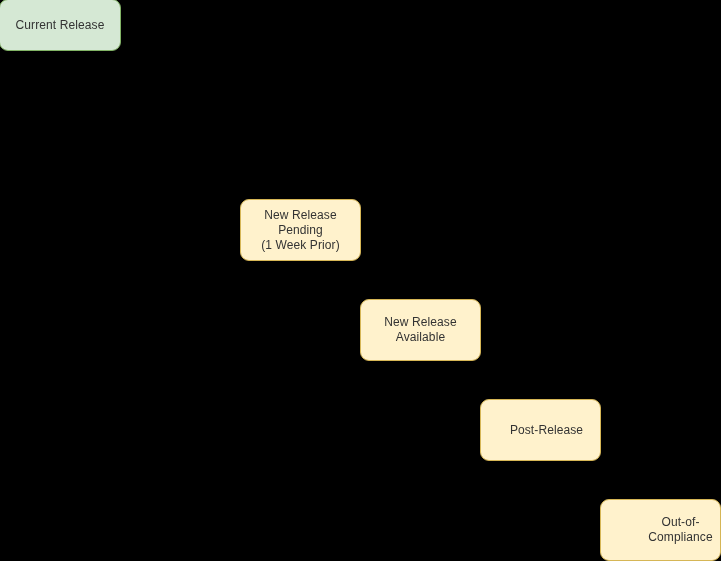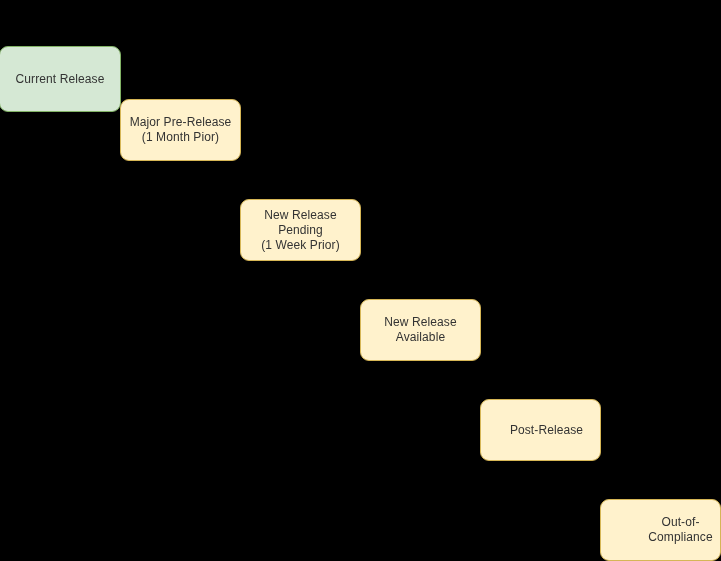--- a/index.html
+++ b/index.html
@@ -39,28 +39,24 @@
     white-space: pre-line;
     letter-spacing: 0.1px;
     padding: 0 4px;
   }
 </style>
 </head>
 <body>
 
 <div id="canvas" style="background: rgb(0, 0, 0); width: 721px; height: 561px;">
 
-  <div class="node" style="left: -1px; top: -1px; width: 122px; height: 66px; background: rgb(213, 232, 212); border-color: rgb(130, 179, 102); margin-top: 47px;">
+  <div class="node" style="left: -1px; top: -1px; width: 122px; height: 52px; background: rgb(213, 232, 212); border-color: rgb(130, 179, 102);">
     <span class="node-label" style="color: rgb(51, 51, 51);">Current Release</span>
   </div>
 
-  <div class="node" style="left: 120px; top: 99px; width: 121px; height: 62px; background: rgb(255, 242, 204); border-color: rgb(214, 182, 86);">
-    <span class="node-label" style="color: rgb(51, 51, 51);">Major Pre-Release
-(1 Month Pior)</span>
-  </div>
 
   <div class="node" style="left: 240px; top: 199px; width: 121px; height: 62px; background: rgb(255, 242, 204); border-color: rgb(214, 182, 86);">
     <span class="node-label" style="color: rgb(51, 51, 51);">New Release
 Pending
 (1 Week Prior)</span>
   </div>
 
   <div class="node" style="left: 360px; top: 299px; width: 121px; height: 62px; background: rgb(255, 242, 204); border-color: rgb(214, 182, 86);">
     <span class="node-label" style="color: rgb(51, 51, 51);">New Release
 Available</span>

